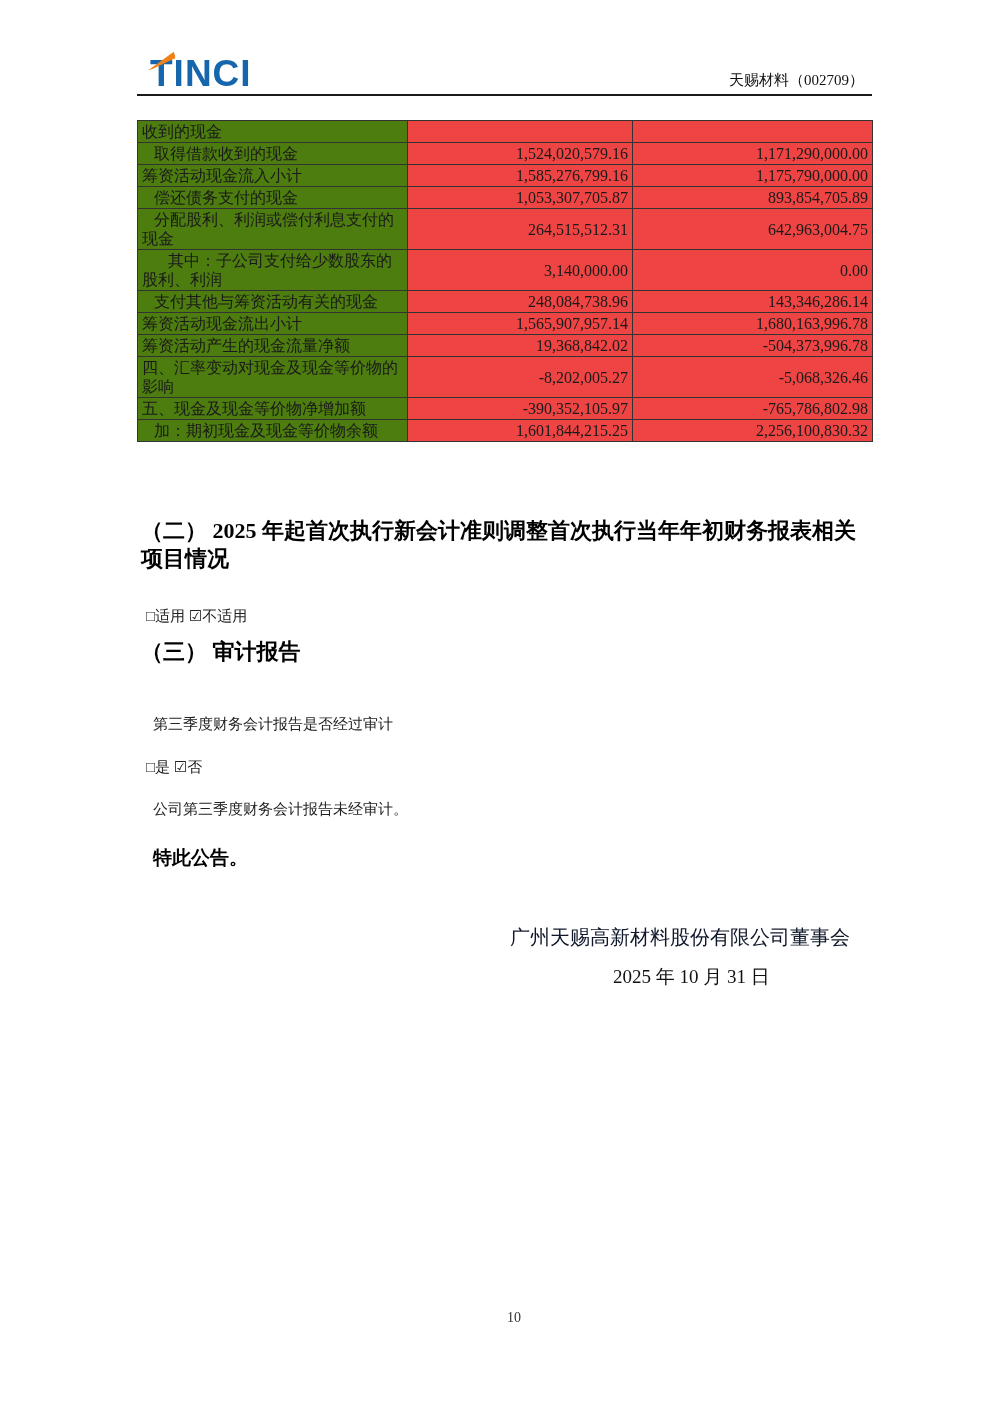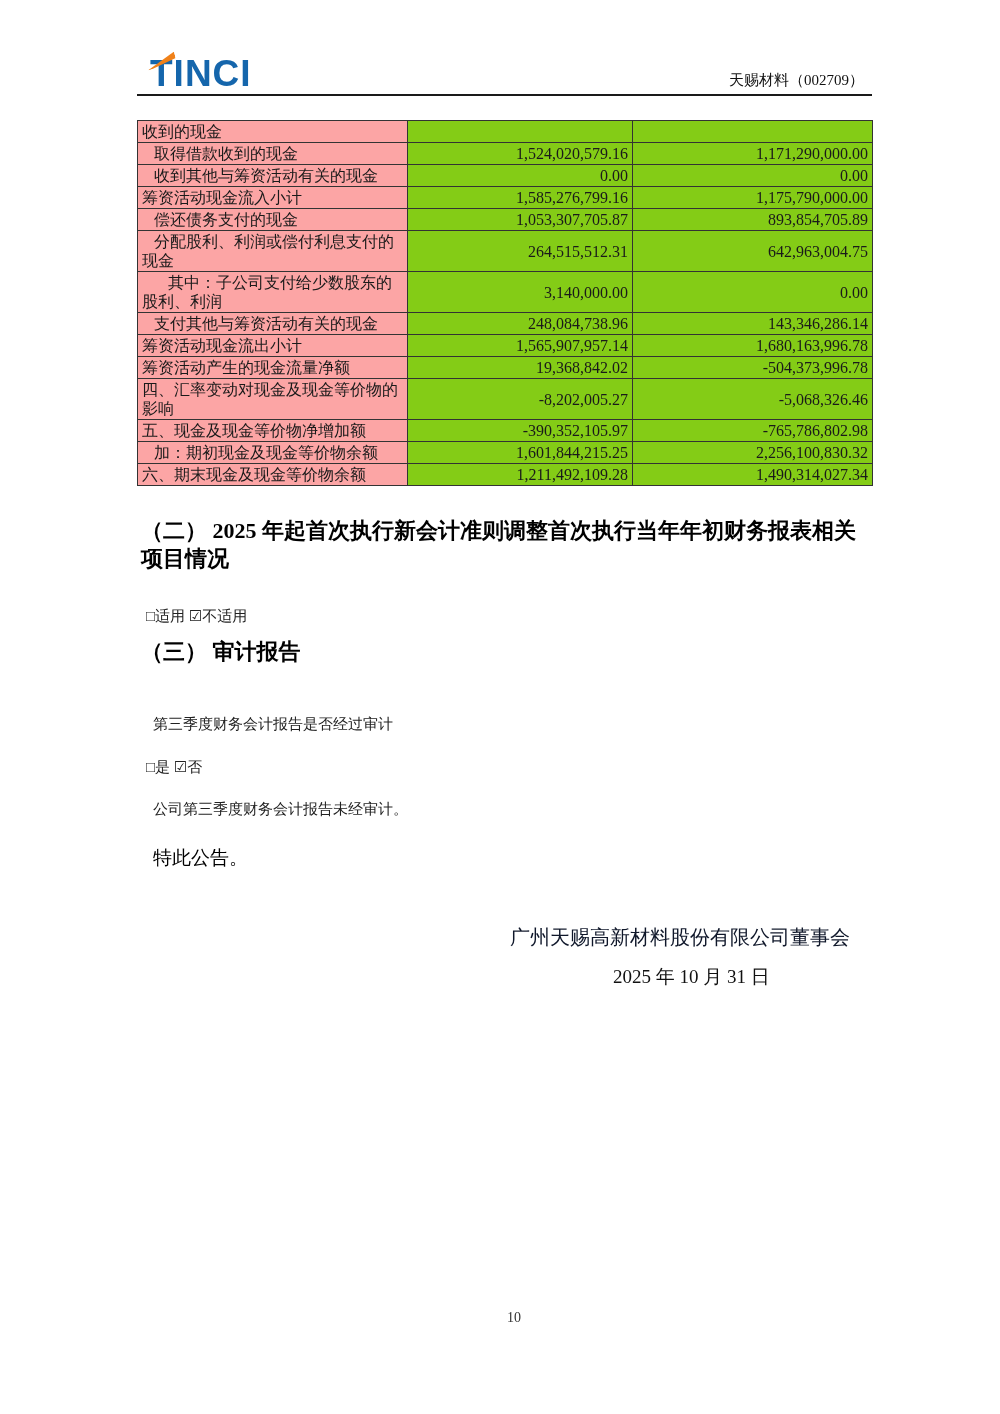--- a/index.html
+++ b/index.html
@@ -68,24 +68,24 @@
   }
   table.fin td {
     border: 1px solid #333333;
     font-size: 16px;
     line-height: 19px;
     height: 19px;
     padding: 1px 4px;
     vertical-align: middle;
     overflow: hidden;
   }
-  td.lbl { background: #fca5a5; text-align: left; }
+  td.lbl { background: #4d7c0f; text-align: left; }
   td.lbl.ind1 { text-indent: 12px; }
   td.lbl.ind2 { text-indent: 26px; }
-  td.val { background: #84cc16; text-align: right; padding-right: 9px; }
+  td.val { background: #ef4444; text-align: right; padding-right: 9px; }
 
   
   .s2-heading, .s3-heading {
     position: absolute;
     left: 137px;
     width: 730px;
     font-size: 22px;
     line-height: 28px;
     font-weight: bold;
     color: #000000;
@@ -104,21 +104,21 @@
   .applicability { left: 142px; top: 571px; }
   .audit-question { left: 149px; top: 679px; }
   .audit-answer { left: 142px; top: 722px; }
   .audit-note { left: 149px; top: 764px; }
 
   .closing {
     position: absolute;
     left: 149px;
     top: 845px;
     font-size: 19px;
-    font-weight: normal;
+    font-weight: bold;
     color: #000000;
   }
   .sig-company {
     position: absolute;
     right: 146px;
     top: 924px;
     font-size: 20px;
     color: #0f172a;
   }
   .sig-date {
@@ -162,25 +162,20 @@
         <td class="lbl">收到的现金</td>
         <td class="val"></td>
         <td class="val"></td>
       </tr>
       <tr>
         <td class="lbl ind1">取得借款收到的现金</td>
         <td class="val">1,524,020,579.16</td>
         <td class="val">1,171,290,000.00</td>
       </tr>
       <tr>
-        <td class="lbl ind1">收到其他与筹资活动有关的现金</td>
-        <td class="val">0.00</td>
-        <td class="val">0.00</td>
-      </tr>
-      <tr>
         <td class="lbl">筹资活动现金流入小计</td>
         <td class="val">1,585,276,799.16</td>
         <td class="val">1,175,790,000.00</td>
       </tr>
       <tr>
         <td class="lbl ind1">偿还债务支付的现金</td>
         <td class="val">1,053,307,705.87</td>
         <td class="val">893,854,705.89</td>
       </tr>
       <tr>
@@ -215,25 +210,20 @@
       </tr>
       <tr>
         <td class="lbl">五、现金及现金等价物净增加额</td>
         <td class="val">-390,352,105.97</td>
         <td class="val">-765,786,802.98</td>
       </tr>
       <tr>
         <td class="lbl ind1">加：期初现金及现金等价物余额</td>
         <td class="val">1,601,844,215.25</td>
         <td class="val">2,256,100,830.32</td>
-      </tr>
-      <tr>
-        <td class="lbl">六、期末现金及现金等价物余额</td>
-        <td class="val">1,211,492,109.28</td>
-        <td class="val">1,490,314,027.34</td>
       </tr>
     </tbody>
   </table>
 
   <div class="s2-heading">（二） 2025 年起首次执行新会计准则调整首次执行当年年初财务报表相关项目情况</div>
   <div class="body-line applicability">□适用 ☑不适用</div>
 
   <div class="s3-heading">（三） 审计报告</div>
   <div class="body-line audit-question">第三季度财务会计报告是否经过审计</div>
   <div class="body-line audit-answer">□是 ☑否</div>

